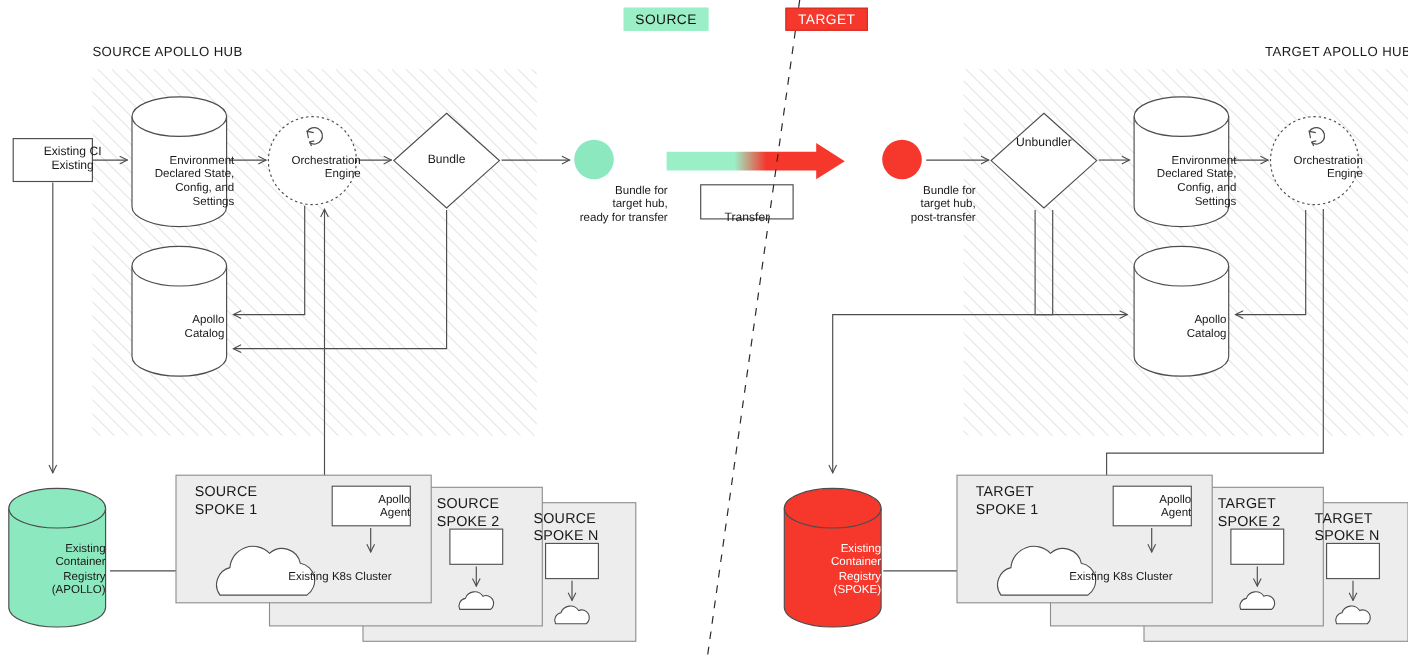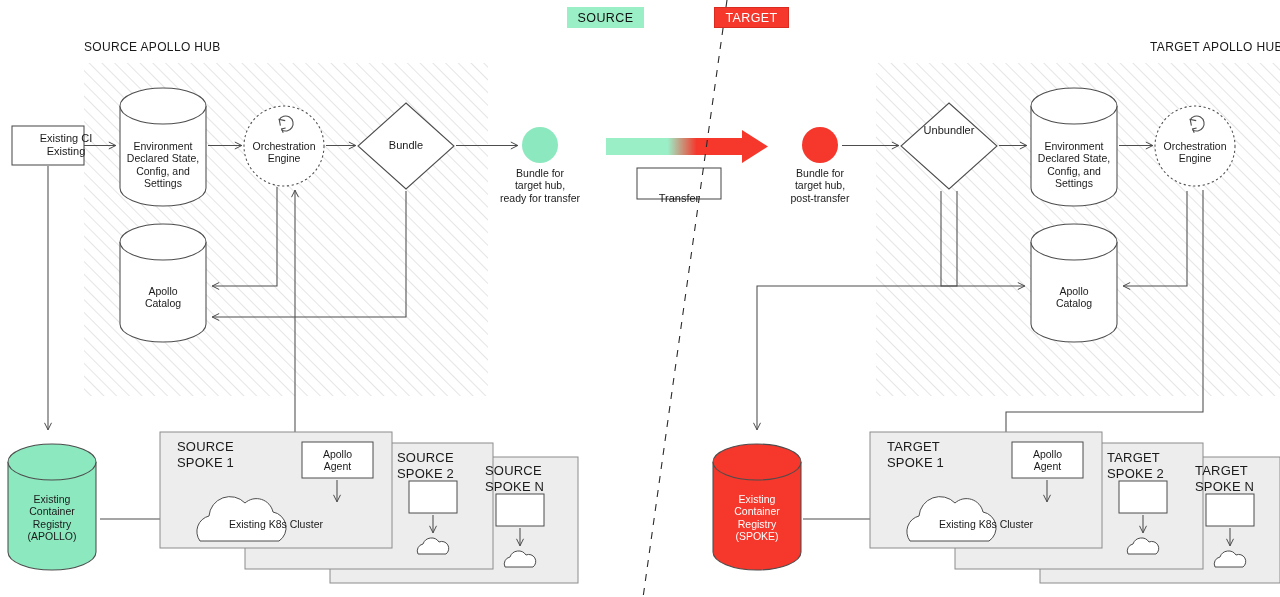--- a/index.html
+++ b/index.html
@@ -5,21 +5,21 @@
   html,body{margin:0;padding:0;background:#ffffff;}
   body{width:1280px;height:597px;font-family:"Liberation Sans",sans-serif;color:#1a1a1a;overflow:hidden;}
   #stage{position:relative;width:1280px;height:450px;}
   #svgroot{position:absolute;left:0;top:0;width:1280px;height:597px;}
 
   .lbl{position:absolute;text-align:center;line-height:1.18;pointer-events:none;}
   .hub-title{font-size:12px;letter-spacing:.35px;color:#1a1a1a;white-space:nowrap;}
   .badge{position:absolute;font-size:12.5px;letter-spacing:.4px;display:flex;align-items:center;justify-content:center;}
   .badge.src{background:#9BEFC7;color:#111;border:1px solid #9BEFC7;}
   .badge.tgt{background:#F5372C;color:#fff;border:1px solid #D92B20;}
-  .t105{font-size:10.5px;}
+  .t105{font-size:10.5px;text-align:right;}
   .t11{font-size:11px;}
   .spoke-title{font-size:13px;line-height:1.2;text-align:left;letter-spacing:.2px;}
   .onreg{color:#1a1a1a;}
 </style>
 </head>
 <body>
 
 <div id="stage">
 
 <svg id="svgroot" viewBox="0 0 1280 597">

